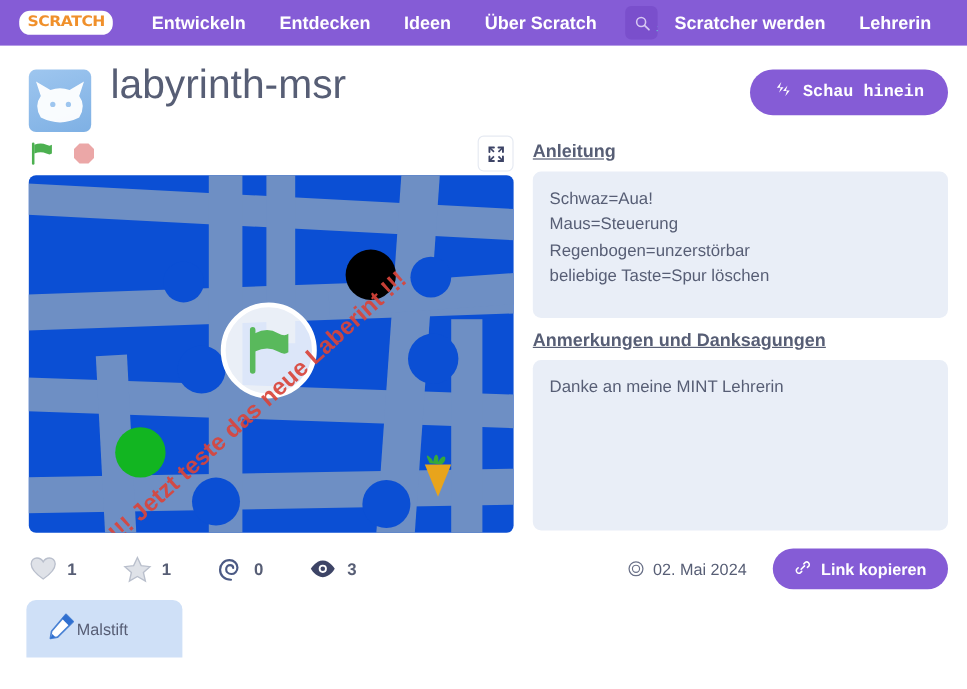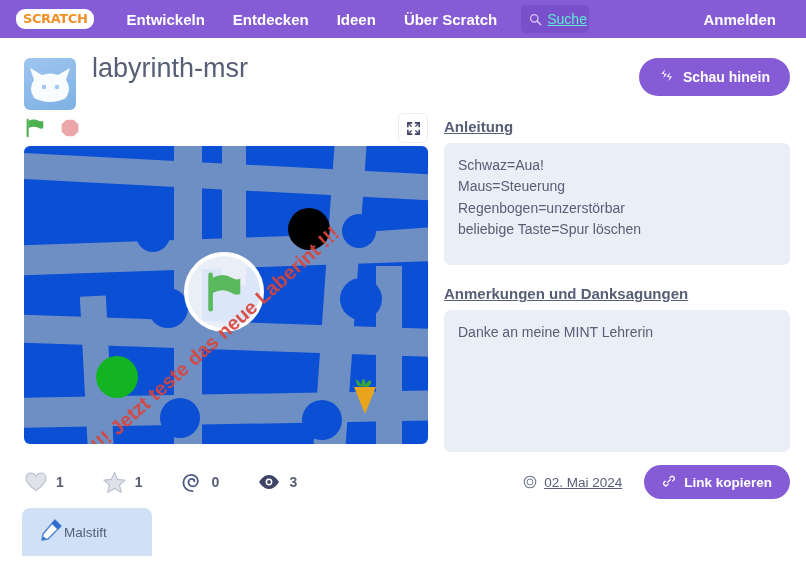--- a/index.html
+++ b/index.html
@@ -78,21 +78,21 @@
     border-radius: 6px;
     background: linear-gradient(160deg,#9ec6ef 0%, #7eb0e4 100%);
     flex: 0 0 auto;
     margin-top: 4px;
     position: relative;
     overflow: hidden;
   }
   .avatar svg { position:absolute; left:4px; top:8px; }
   .proj-titles { margin-left: 16px; }
   .proj-title {
-    font-size: 27px;
+    font-size: 34px;
     color: #575e75;
     line-height: 1.05;
     margin: 0;
     font-weight: normal;
   }
   .proj-by {
     margin-top: 5px;
     font-size: 13px;
     color: #8b93a8;
   }
@@ -109,21 +109,21 @@
     border: none;
     border-radius: 19px;
     height: 38px;
     padding: 0 20px;
     font-size: 14px;
     font-weight: bold;
     display: flex;
     align-items: center;
     gap: 9px;
     cursor: pointer;
-    font-family: Liberation Sans, sans-serif;
+    font-family: Liberation Mono, monospace;
     text-align: center;
   }
 
   
   .body-wrap {
     display: flex;
     padding: 0 16px 0 24px;
     gap: 16px;
   }
   .col-left { width: 404px; flex: 0 0 404px; }
@@ -221,21 +221,20 @@
     cursor: pointer;
   }
   .stat-num { font-size: 14px; color: #575e75; font-weight: bold; }
   .date-wrap {
     margin-left: auto;
     display: flex;
     align-items: center;
     gap: 7px;
     color: #575e75;
     font-size: 13.5px;
-    text-decoration: underline;
   }
   .copy-link {
     margin-left: 22px;
     background: #855cd6;
     color: #fff;
     border: none;
     border-radius: 19px;
     height: 34px;
     padding: 0 18px;
     font-size: 13.5px;
@@ -275,21 +274,22 @@
     <span class="search-icon">
       <svg width="13" height="13" viewBox="0 0 16 16">
         <circle cx="6.5" cy="6.5" r="4.6" fill="none" stroke="#d6c7f2" stroke-width="1.6"></circle>
         <line x1="10" y1="10" x2="14.5" y2="14.5" stroke="#d6c7f2" stroke-width="1.8" stroke-linecap="round"></line>
       </svg>
     </span>
     <span class="search-placeholder">Suche</span>
   </div>
 
   <div class="nav-right">
-    <div class="nav-link">Anmelden</div>
+    <div class="nav-link">Scratcher werden</div>
+    <div class="nav-link">Lehrerin</div>
   </div>
 </div>
 
 <div class="proj-head">
   <div class="avatar">
     <svg width="44" height="40" viewBox="0 0 44 40">
       <path d="M6 14 L2 2 L14 9 Q22 6 30 9 L42 2 L38 14 Q44 22 38 32 Q22 40 6 32 Q0 22 6 14 Z" fill="#ffffff" opacity="0.95"></path>
       <circle cx="16" cy="21" r="2.2" fill="#9ec6ef"></circle>
       <circle cx="29" cy="21" r="2.2" fill="#9ec6ef"></circle>
     </svg>
@@ -373,21 +373,21 @@
     </div>
   </div>
 
   <div class="col-right">
     <div class="sec-title">Anleitung</div>
     <div class="panel instructions">Schwaz=Aua!
 Maus=Steuerung
 Regenbogen=unzerstörbar
 beliebige Taste=Spur löschen</div>
 
-    <div class="sec-title" style="margin-top:20px;">Anmerkungen und Danksagungen</div>
+    <div class="sec-title" style="margin-top:10px;">Anmerkungen und Danksagungen</div>
     <div class="panel notes">Danke an meine MINT Lehrerin</div>
   </div>
 </div>
 
 <div class="stats-row">
   <div class="stat">
     <svg width="24" height="24" viewBox="0 0 24 24">
       <path d="M12 20.5 C4 15 2 11 2 8 C2 4.8 4.4 3 6.8 3 C9 3 11 4.4 12 6.2 C13 4.4 15 3 17.2 3 C19.6 3 22 4.8 22 8 C22 11 20 15 12 20.5 Z" fill="#dfe2e8" stroke="#b9bfcc" stroke-width="1.1"></path>
     </svg>
     <span class="stat-num">1</span>

